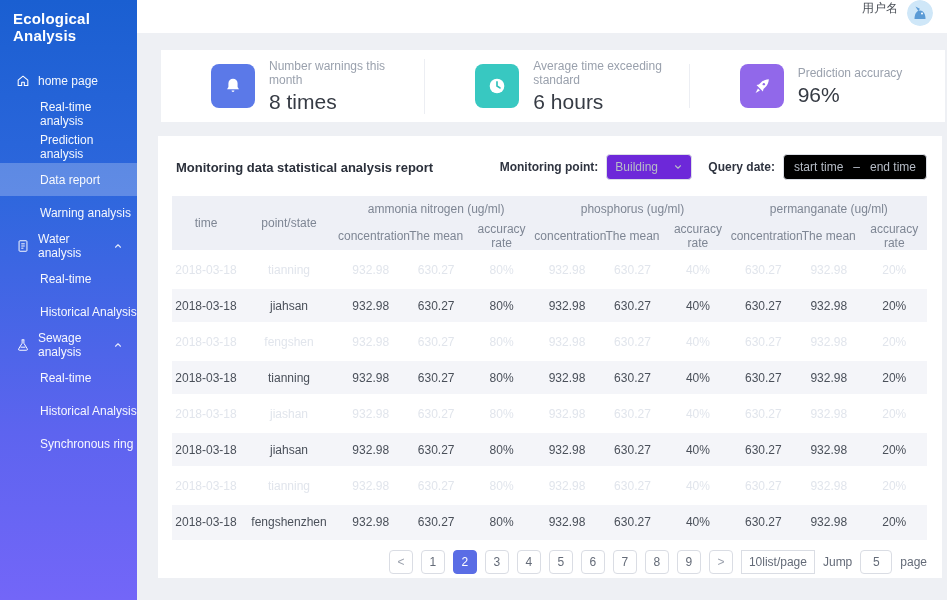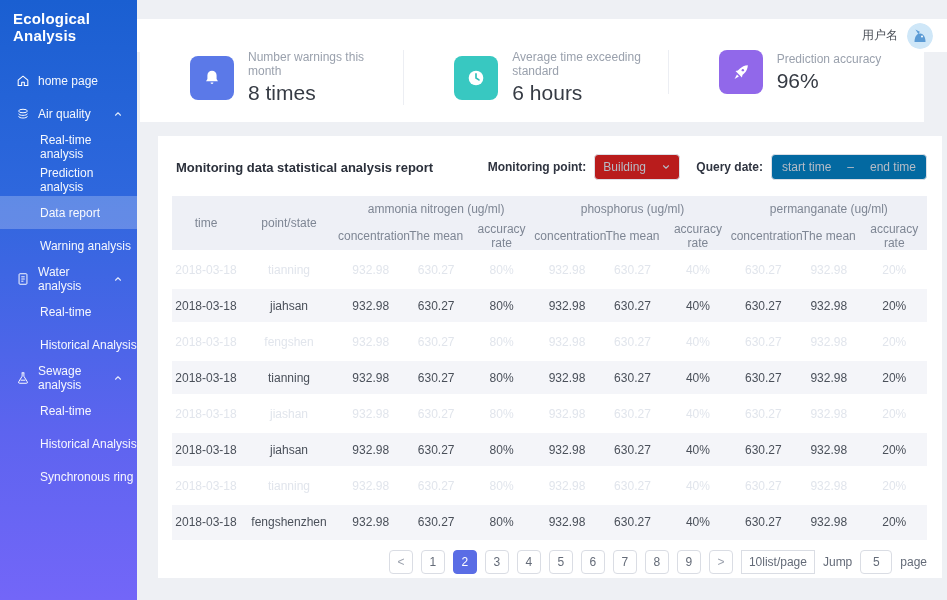--- a/index.html
+++ b/index.html
@@ -23,47 +23,47 @@
   .menu{margin-top:20px;font-size:12px;}
   .menu-item{display:flex;align-items:center;height:33px;cursor:pointer;color:rgba(255,255,255,.95);}
   .menu-item.top{padding-left:16px;}
   .menu-item.sub{padding-left:40px;}
   .menu-item.active{background:rgba(255,255,255,.24);}
   .mi-icon{display:inline-flex;width:14px;height:14px;margin-right:8px;align-items:center;justify-content:center;}
   .mi-chevron{margin-left:auto;margin-right:14px;display:inline-flex;}
   
   .topbar{
     position:absolute;left:137px;top:0;right:0;height:33px;background:#fff;
-    display:flex;align-items:center;justify-content:flex-end;padding-right:14px;gap:9px;margin-top:19px;
+    display:flex;align-items:flex-start;justify-content:flex-end;padding-right:14px;gap:9px;
   }
   .username{font-size:12px;color:#4a4f57;}
   .avatar{width:26px;height:26px;border-radius:50%;overflow:hidden;display:inline-flex;cursor:pointer;}
   
   .stats{
-    position:absolute;left:140px;top:50px;width:784px;height:72px;background:#fff;
-    display:flex;align-items:flex-start;
+    position:absolute;left:161px;top:50px;width:784px;height:72px;background:#fff;
+    display:flex;align-items:center;
   }
   .stat{flex:1;display:flex;align-items:center;padding-left:50px;gap:14px;}
   .stat + .stat{border-left:1px solid #eceef3;margin-left:8px;}
   .stat-icon{width:44px;height:44px;border-radius:8px;display:flex;align-items:center;justify-content:center;flex:none;}
   .stat-label{font-size:12px;color:#9aa1ad;}
   .stat-value{font-size:21px;color:#363b44;margin-top:3px;}
   
   .panel{position:absolute;left:158px;top:136px;width:784px;height:442px;background:#fff;}
   .panel-head{display:flex;align-items:center;padding:18px 15px 0 18px;}
   .panel-title{font-size:13px;font-weight:bold;color:#2b303b;}
   .filters{margin-left:auto;display:flex;align-items:center;gap:8px;}
   .filter-label{font-size:12px;font-weight:bold;color:#2f3440;margin-left:8px;}
   .select-box{
-    width:86px;height:26px;border:1px solid #dcdfe6;border-radius:4px;background:#b91c1c;
+    width:86px;height:26px;border:1px solid #dcdfe6;border-radius:4px;background:#6d28d9;
     display:flex;align-items:center;padding:0 8px;font-size:12px;color:#b6bcc6;cursor:pointer;
   }
   .select-box .sel-val{flex:1;}
   .date-box{
-    width:156px;height:26px;border:1px solid #dcdfe6;border-radius:4px;background:#0369a1;
+    width:144px;height:26px;border:1px solid #dcdfe6;border-radius:4px;background:#000000;
     display:flex;align-items:center;justify-content:space-between;padding:8px 10px;
     font-size:12px;color:#b6bcc6;cursor:text;
   }
   
   table.report{
     margin:16px 15px 0 14px;width:755px;border-collapse:collapse;table-layout:fixed;font-size:12px;
   }
   table.report thead th{
     background:#eef0f6;color:#7e8694;font-weight:normal;text-align:center;height:26px;
   }
@@ -97,37 +97,20 @@
 <div class="sidebar">
   <div class="sb-title">Ecological Analysis</div>
   <div class="menu">
       <div class="menu-item top">
         <span class="mi-icon">
           <svg viewBox="0 0 16 16" width="14" height="14">
             <path d="M8 2.5 2.5 7v6.2h4V9.5h3v3.7h4V7z" fill="none" stroke="#fff" stroke-width="1.2" stroke-linejoin="round"></path>
           </svg>
         </span>
         <span class="mi-label">home page</span>
-      </div>
-      <div class="menu-item top">
-        <span class="mi-icon">
-          <svg viewBox="0 0 16 16" width="14" height="14">
-            <g fill="none" stroke="#fff" stroke-width="1.1">
-              <ellipse cx="8" cy="4.6" rx="5" ry="2"></ellipse>
-              <path d="M3 7.6c0 1.1 2.2 2 5 2s5-.9 5-2"></path>
-              <path d="M3 10.6c0 1.1 2.2 2 5 2s5-.9 5-2"></path>
-            </g>
-          </svg>
-        </span>
-        <span class="mi-label">Air quality</span>
-        <span class="mi-chevron">
-          <svg viewBox="0 0 12 12" width="10" height="10">
-            <path d="M3 7.5 6 4.5l3 3" fill="none" stroke="rgba(255,255,255,.85)" stroke-width="1.3" stroke-linecap="round" stroke-linejoin="round"></path>
-          </svg>
-        </span>
       </div>
       <div class="menu-item sub">
         <span class="mi-label">Real-time analysis</span>
       </div>
       <div class="menu-item sub">
         <span class="mi-label">Prediction analysis</span>
       </div>
       <div class="menu-item sub active">
         <span class="mi-label">Data report</span>
       </div>

